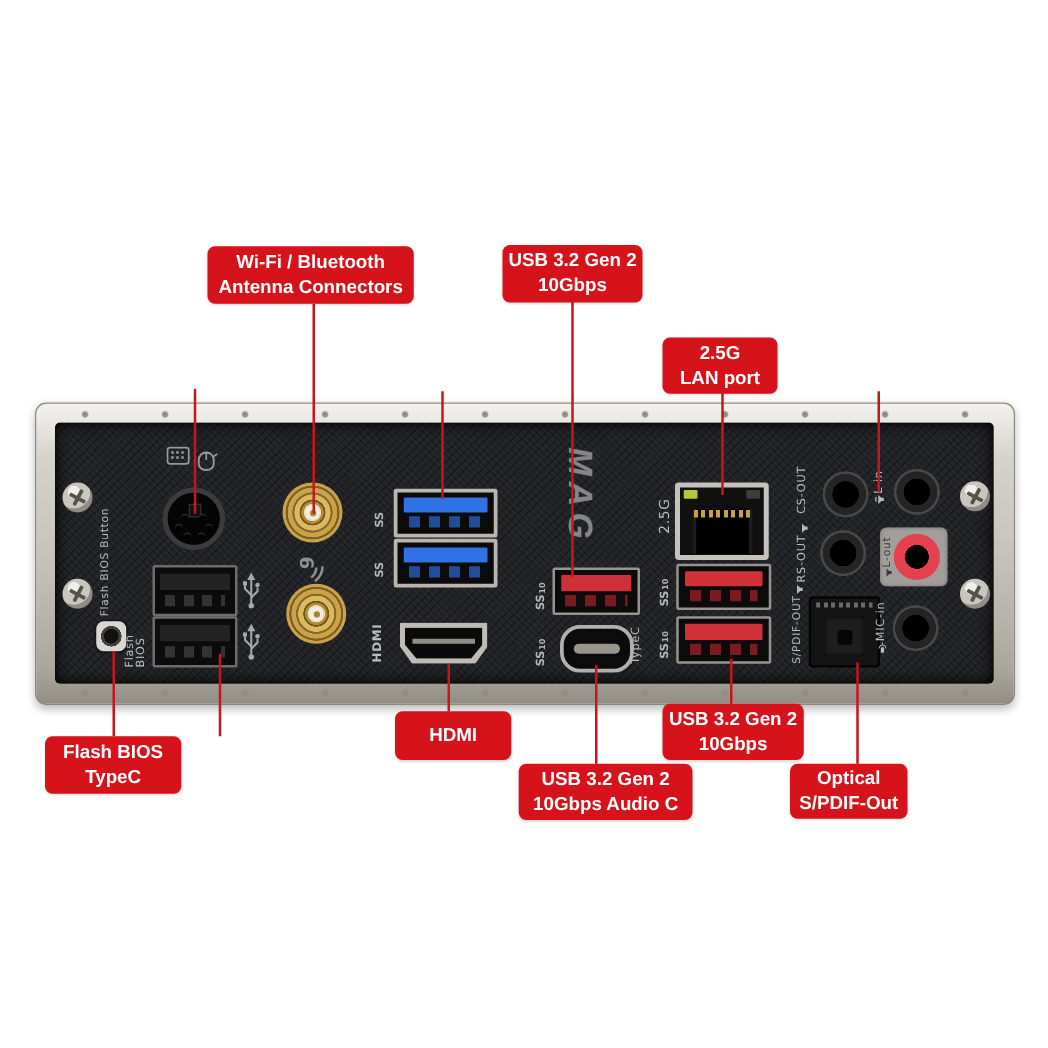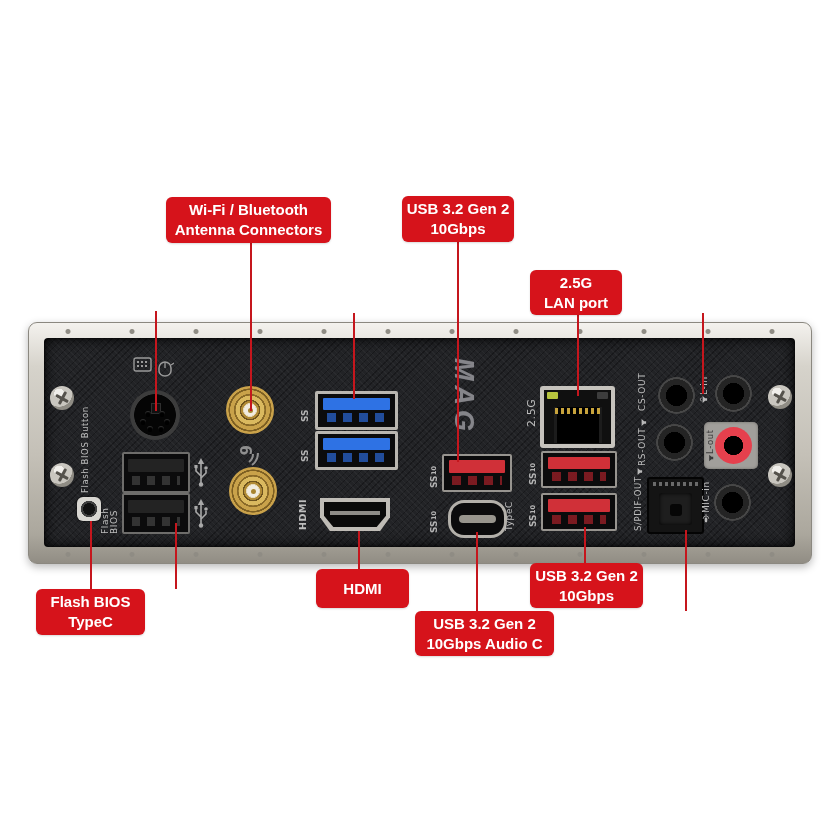--- a/index.html
+++ b/index.html
@@ -320,14 +320,18 @@
     <span>HDMI</span>
   </div>
   <div class="callout" style="left:415px;top:611px;width:139px;height:45px;">
     <span>USB 3.2 Gen 2</span>
       <span>10Gbps Audio C</span>
   </div>
   <div class="callout" style="left:530px;top:563px;width:113px;height:45px;">
     <span>USB 3.2 Gen 2</span>
       <span>10Gbps</span>
   </div>
+  <div class="callout" style="left:632px;top:611px;width:94px;height:44px;">
+    <span>Optical</span>
+      <span>S/PDIF-Out</span>
+  </div>
 
 </div>
 
 </body></html>

